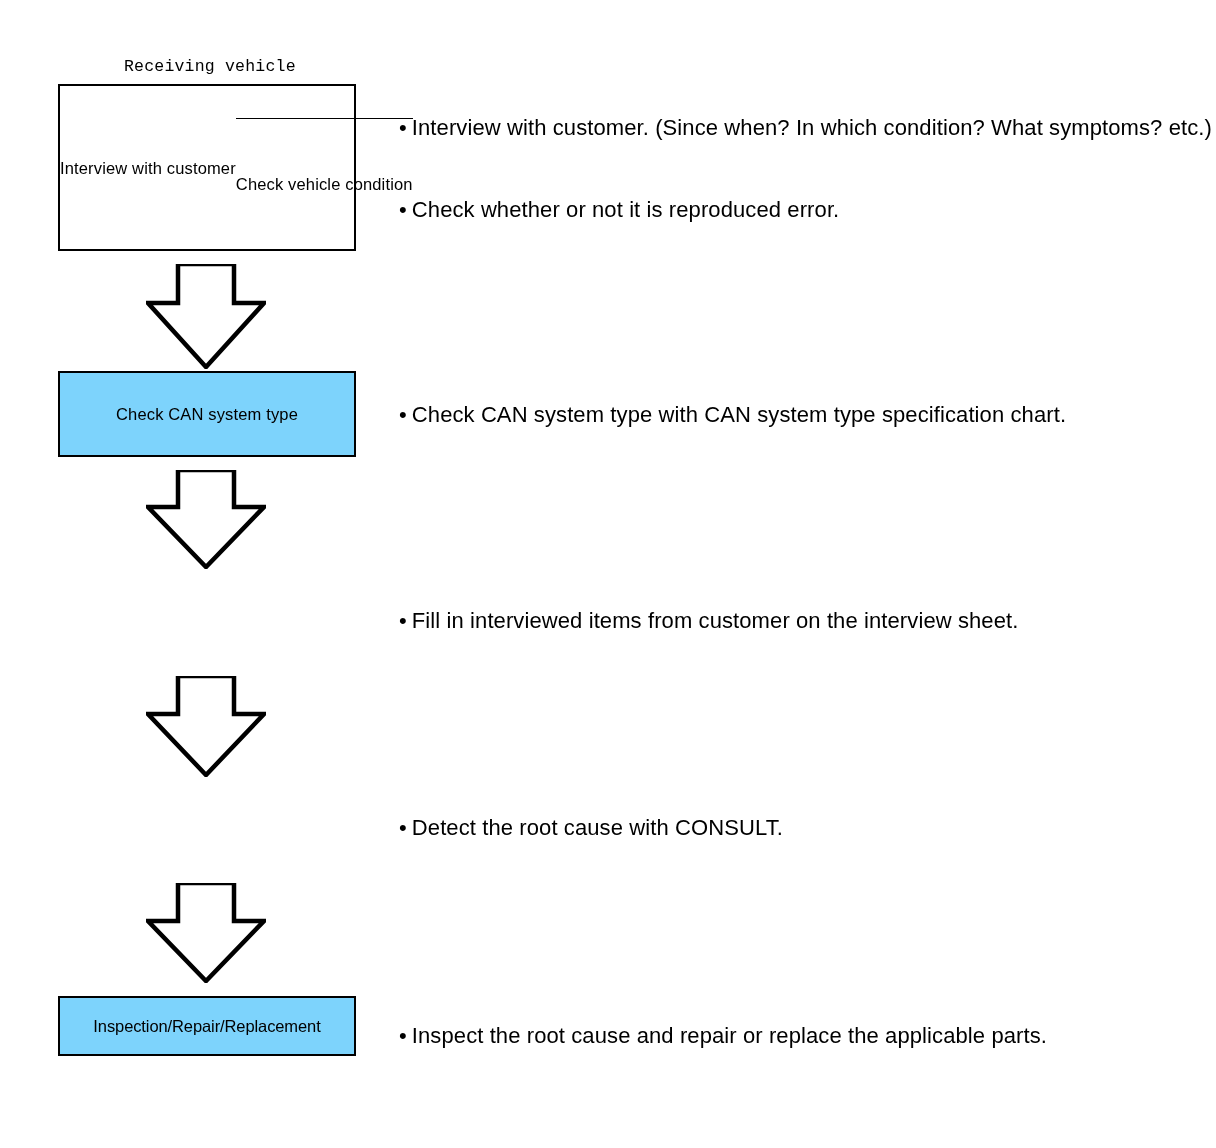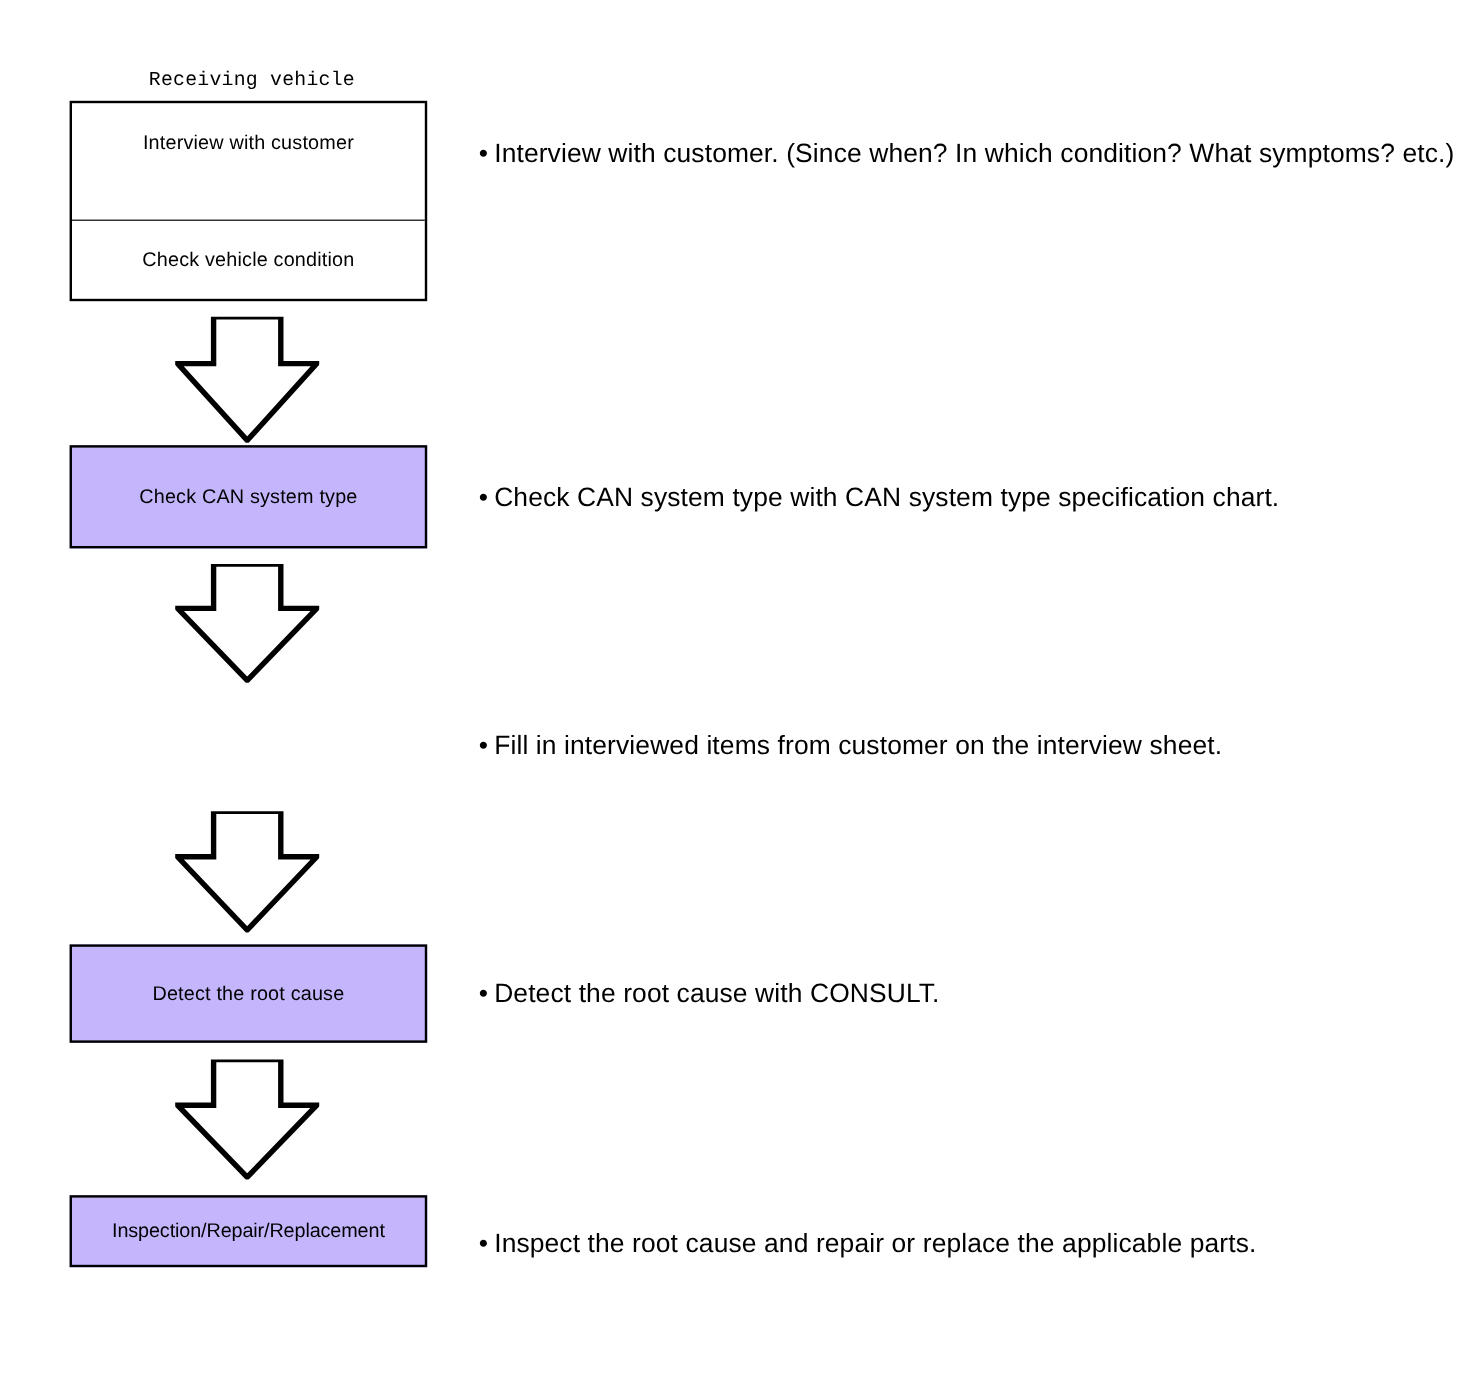--- a/index.html
+++ b/index.html
@@ -33,37 +33,37 @@
     font-family: Liberation Mono, monospace;
   }
 
   
   .flow-box {
     position: absolute;
     left: 58px;
     width: 298px;
     box-sizing: border-box;
     border: 2px solid #000000;
-    background: #c4b5fd;
+    background: #7dd3fc;
     display: flex;
     align-items: center;
     justify-content: center;
   }
   
   .stacked-pair {
     position: absolute;
     left: 58px;
     top: 84px;
     width: 298px;
     height: 167px;
     box-sizing: border-box;
     border: 2px solid #000000;
     background: #ffffff;
     display: flex;
-    flex-direction: column;
+    flex-direction: row;
   }
   .stacked-cell {
     flex: 1 1 0;
     display: flex;
     align-items: center;
     justify-content: center;
     box-sizing: border-box;
   }
   .stacked-cell + .stacked-cell {
     border-top: 1.5px solid #000000;
@@ -141,38 +141,38 @@
     </svg>
   </div>
 
 
   <div class="flow-arrow" style="top:676px; height:101px;">
     <svg viewBox="0 0 120 101" preserveAspectRatio="none" aria-hidden="true">
       <polygon points="32,0 88,0 88,38 118,38 60,99 2,38 32,38" fill="#ffffff" stroke="#000000" stroke-width="4.5" stroke-linejoin="miter"></polygon>
     </svg>
   </div>
 
-  <div class="flow-box" style="top:787px; height:82px;">
-    <span class="box-label">Detect the root cause</span>
-  </div>
 
   <div class="flow-arrow" style="top:883px; height:100px;">
     <svg viewBox="0 0 120 100" preserveAspectRatio="none" aria-hidden="true">
       <polygon points="32,0 88,0 88,38 118,38 60,98 2,38 32,38" fill="#ffffff" stroke="#000000" stroke-width="4.5" stroke-linejoin="miter"></polygon>
     </svg>
   </div>
 
   <div class="flow-box" style="top:996px; height:60px;">
     <span class="box-label tight">Inspection/Repair/Replacement</span>
   </div>
 
   <div class="note" style="top:117px;">
     <span class="bullet">•</span><span>Interview with customer. (Since when? In which condition? What symptoms? etc.)</span>
   </div>
 
+  <div class="note" style="top:199px;">
+    <span class="bullet">•</span><span>Check whether or not it is reproduced error.</span>
+  </div>
 
   <div class="note" style="top:404px;">
     <span class="bullet">•</span><span>Check CAN system type with CAN system type specification chart.</span>
   </div>
 
   <div class="note" style="top:610px;">
     <span class="bullet">•</span><span>Fill in interviewed items from customer on the interview sheet.</span>
   </div>
 
   <div class="note" style="top:817px;">

